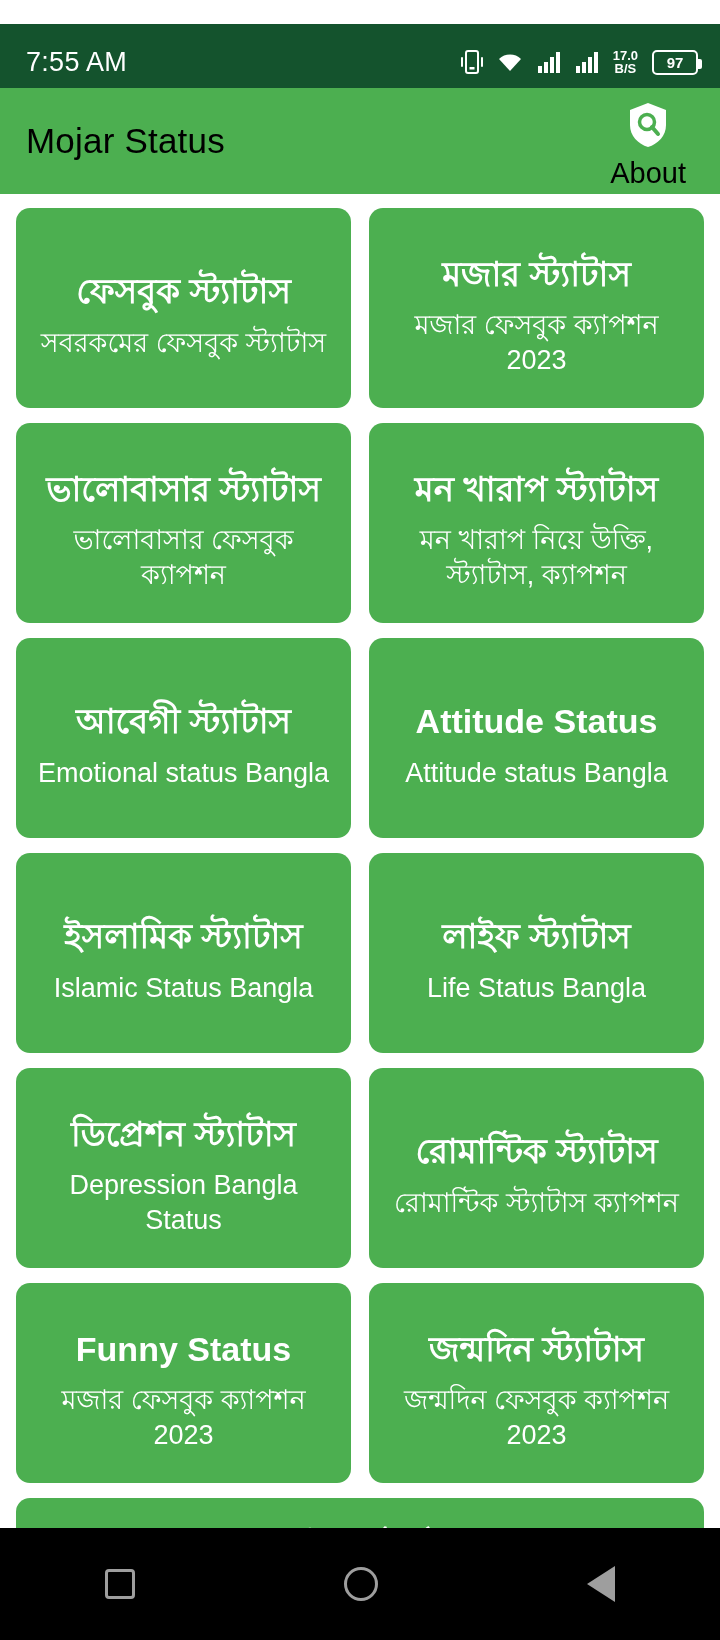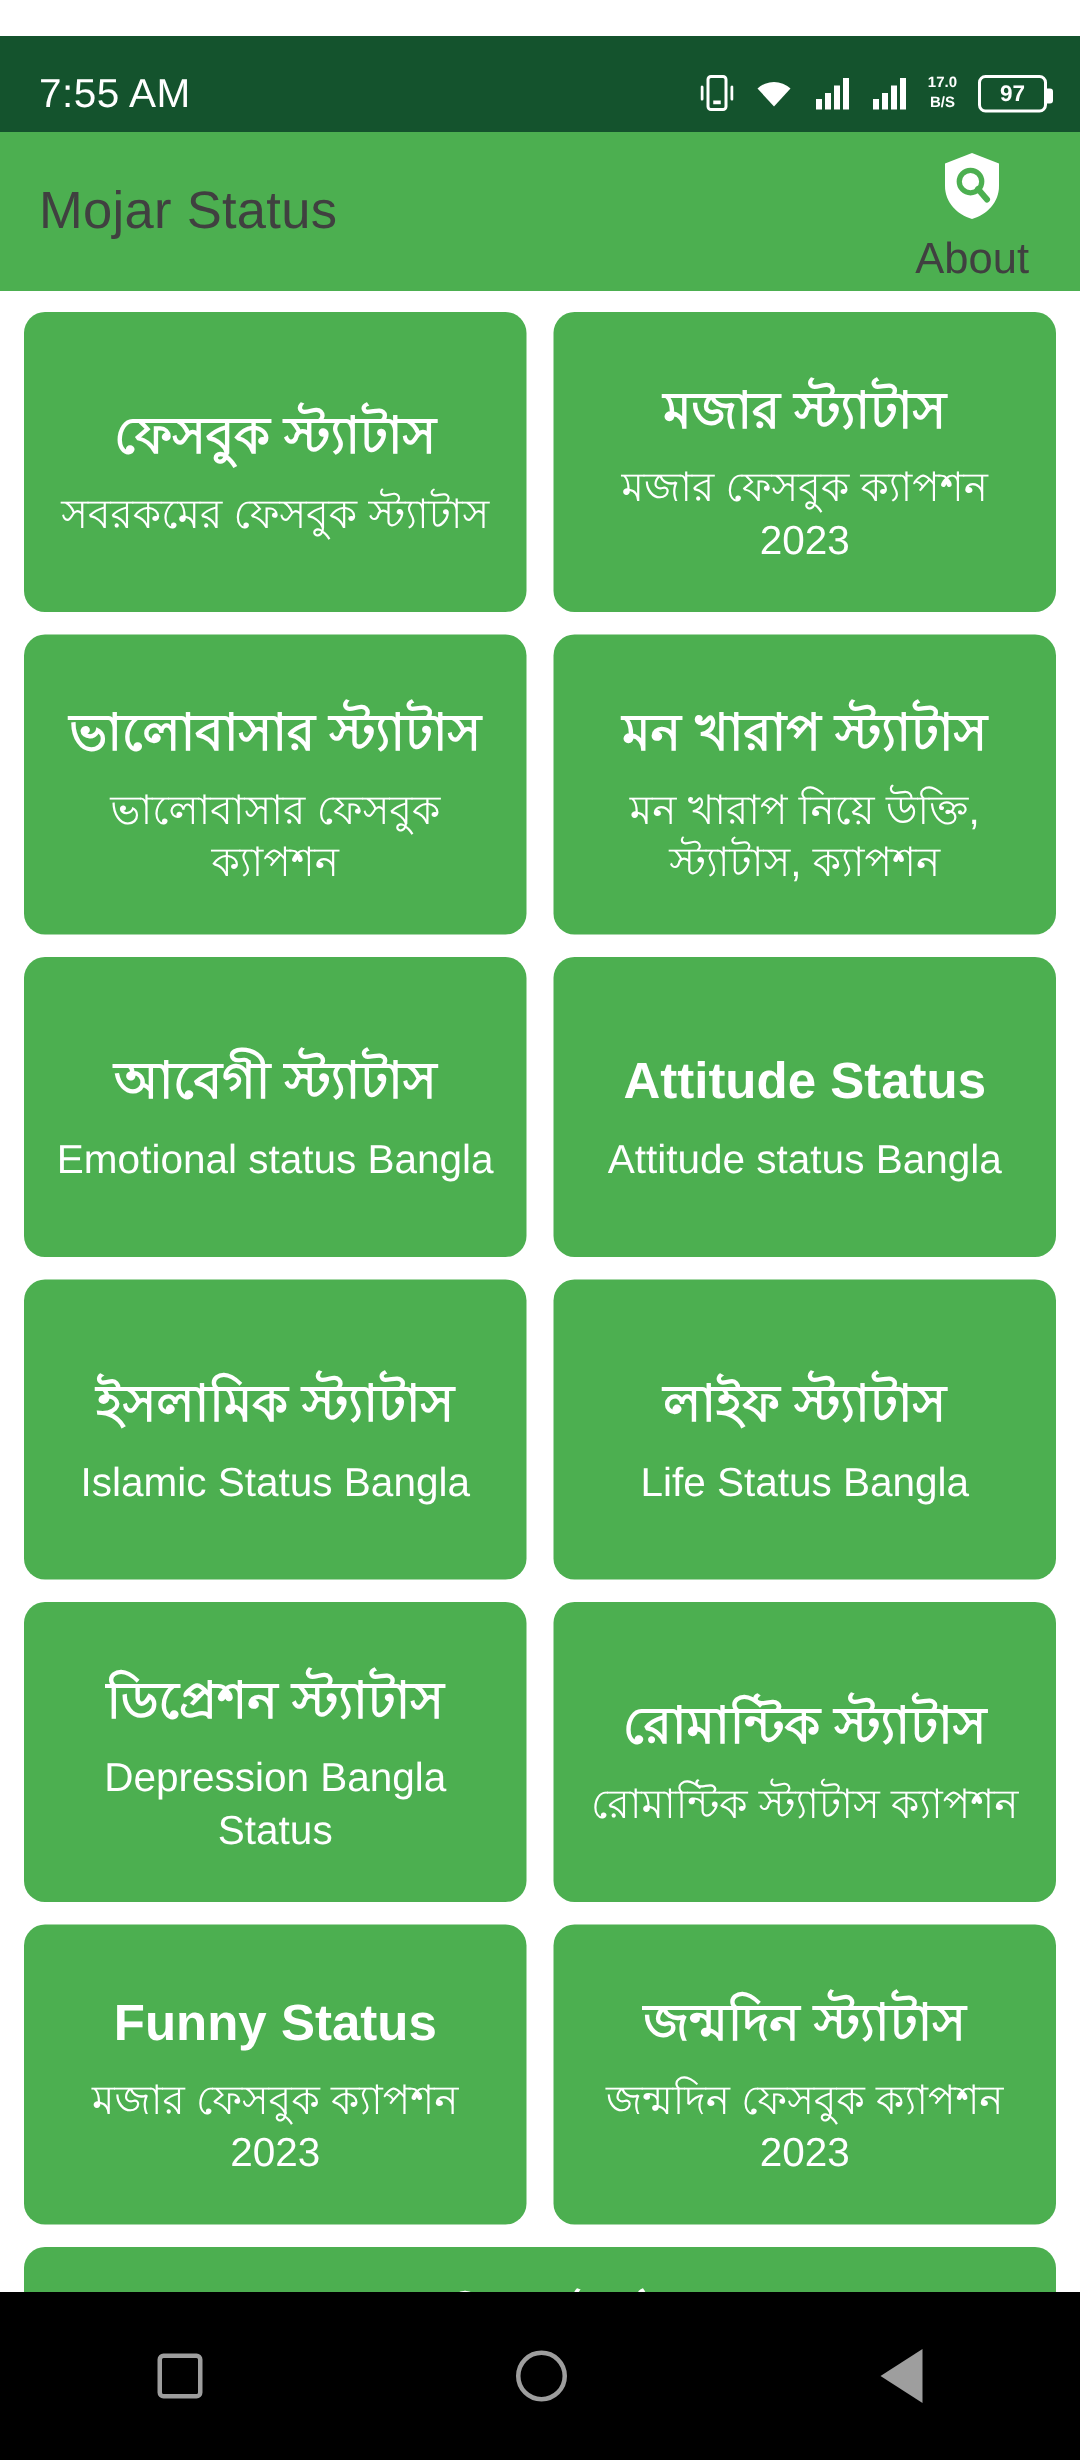--- a/index.html
+++ b/index.html
@@ -35,21 +35,21 @@
     font-size: 27px;
     letter-spacing: 0.3px;
   }
   .status-icons {
     display: flex;
     align-items: center;
     gap: 12px;
   }
   .status-icons svg { display: block; }
   .net-speed {
-    font-size: 10px;
+    font-size: 13px;
     line-height: 13px;
     text-align: center;
     font-weight: bold;
   }
   .battery {
     border: 2px solid #ffffff;
     border-radius: 5px;
     width: 46px;
     height: 25px;
     position: relative;
@@ -68,21 +68,21 @@
     width: 4px;
     height: 10px;
     background: #ffffff;
     border-radius: 0 2px 2px 0;
   }
 
   
   .appbar {
     height: 106px;
     background: #4caf50;
-    color: #404040;
+    color: #000000;
     display: flex;
     align-items: center;
     justify-content: space-between;
     padding: 0 34px 0 26px;
     flex: 0 0 auto;
   }
   .app-title {
     font-size: 35px;
     letter-spacing: 0.2px;
   }

